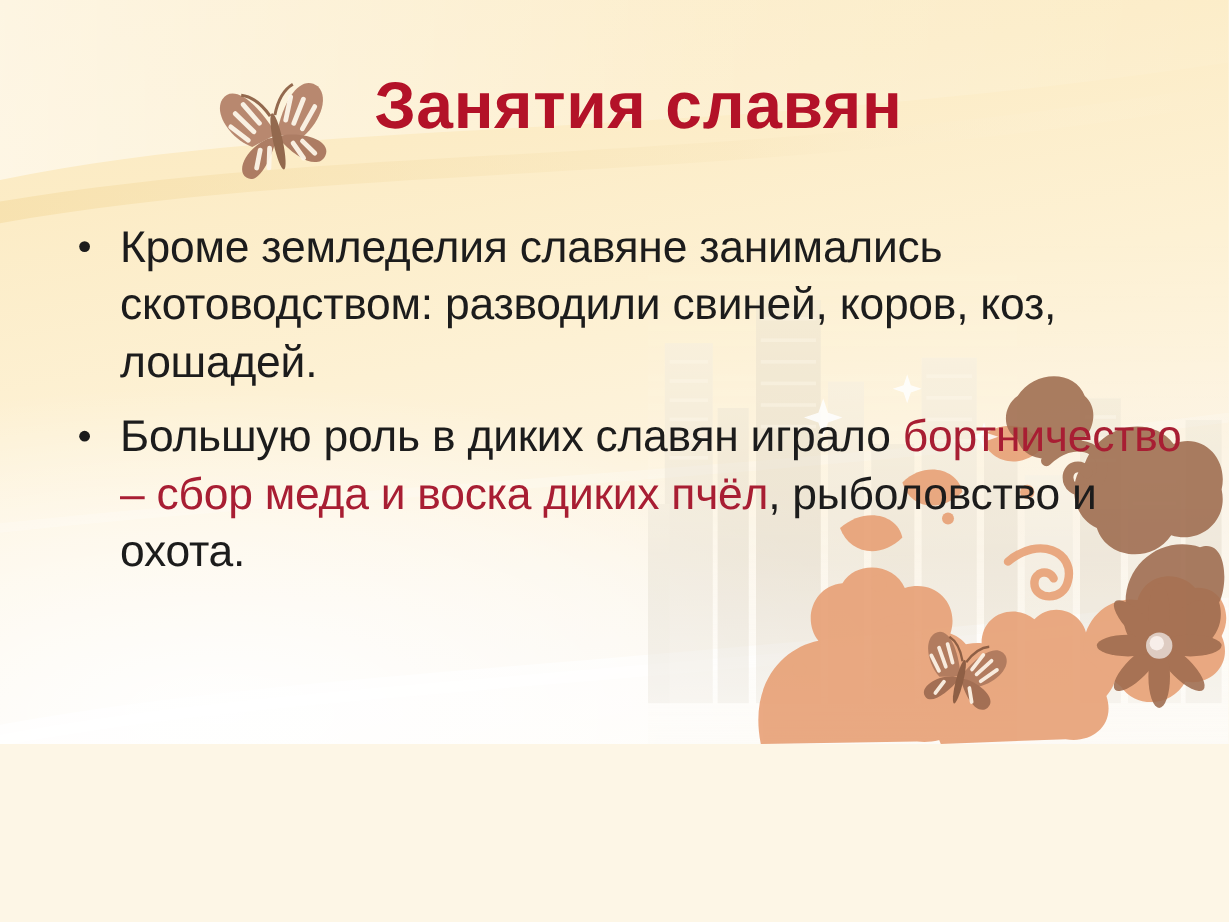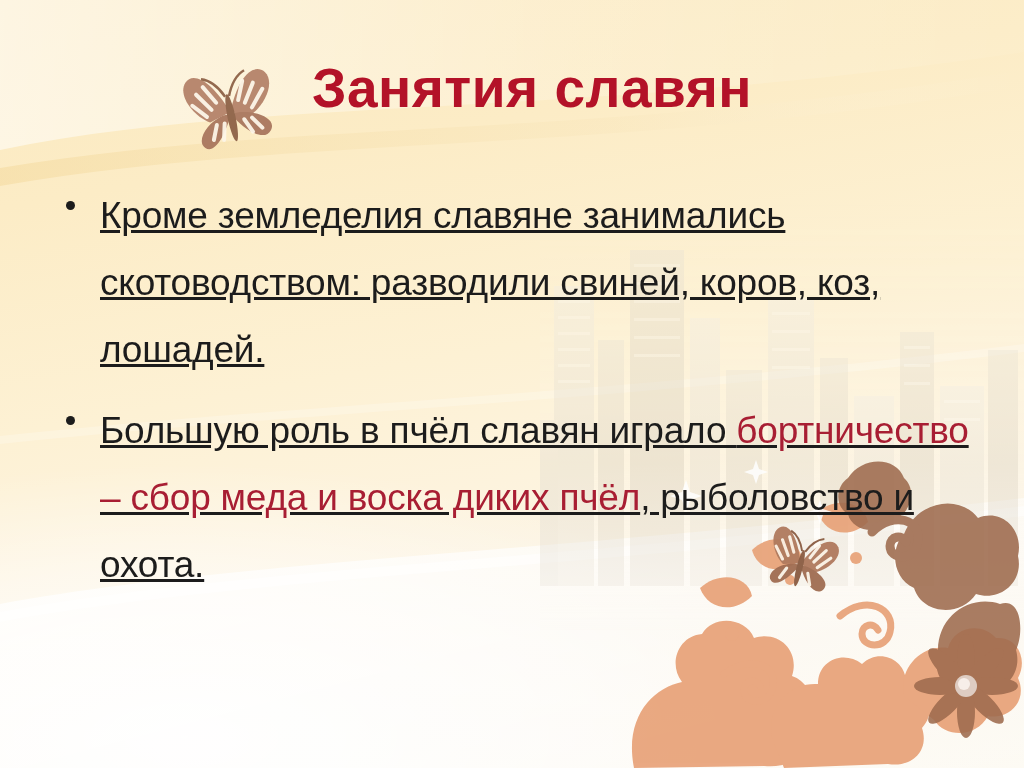--- a/index.html
+++ b/index.html
@@ -6,21 +6,21 @@
   html,body { width:1024px; height:768px; overflow:hidden; }
   body {
     font-family:"Liberation Sans", sans-serif;
     background:#fdf6e6;
     position:relative;
   }
 
   
   #slide {
     position:absolute; inset:0;
-    width:1024px; height:768px;
+    width:1024px; height:620px;
     overflow:hidden;
     background:
       
       radial-gradient(ellipse 900px 380px at 18% 96%, rgba(255,255,255,0.95) 0%, rgba(255,255,255,0.45) 45%, rgba(255,255,255,0) 72%),
       
       linear-gradient(170deg, #fbe9bf 0%, #fcecc6 22%, #fdf1d4 46%, #fdf3dd 60%, #fbf5ea 78%, #fdfaf3 100%);
   }
 
   
   #skyline {
@@ -58,24 +58,23 @@
   
   #body-text {
     position:absolute; left:52px; top:182px;
     width:940px;
   }
   .bullet-item {
     position:relative;
     padding-left:48px;
     margin-bottom:14px;
     font-size:37px;
-    line-height:67px;
+    line-height:48px;
     color:#1c1c1c;
     letter-spacing:-0.2px;
-    text-decoration:underline;
   }
   .bullet-item .dot {
     position:absolute; left:14px; top:19px;
     width:9px; height:9px;
     border-radius:50%;
     background:#1c1c1c;
   }
   .hl-red { color:#a81e33; }
 </style>
 </head>
@@ -273,19 +272,19 @@
 
   <div id="body-text">
 
     <div class="bullet-item">
       <span class="dot"></span>
       <span>Кроме земледелия славяне занимались скотоводством: разводили свиней, коров, коз, лошадей.</span>
     </div>
 
     <div class="bullet-item">
       <span class="dot"></span>
-      <span>Большую роль в пчёл славян играло </span><span class="hl-red">бортничество – сбор меда и воска диких пчёл</span><span>, рыболовство и охота.</span>
+      <span>Большую роль в диких славян играло </span><span class="hl-red">бортничество – сбор меда и воска диких пчёл</span><span>, рыболовство и охота.</span>
     </div>
 
 
   </div>
 
 </div>
 
 </body></html>

